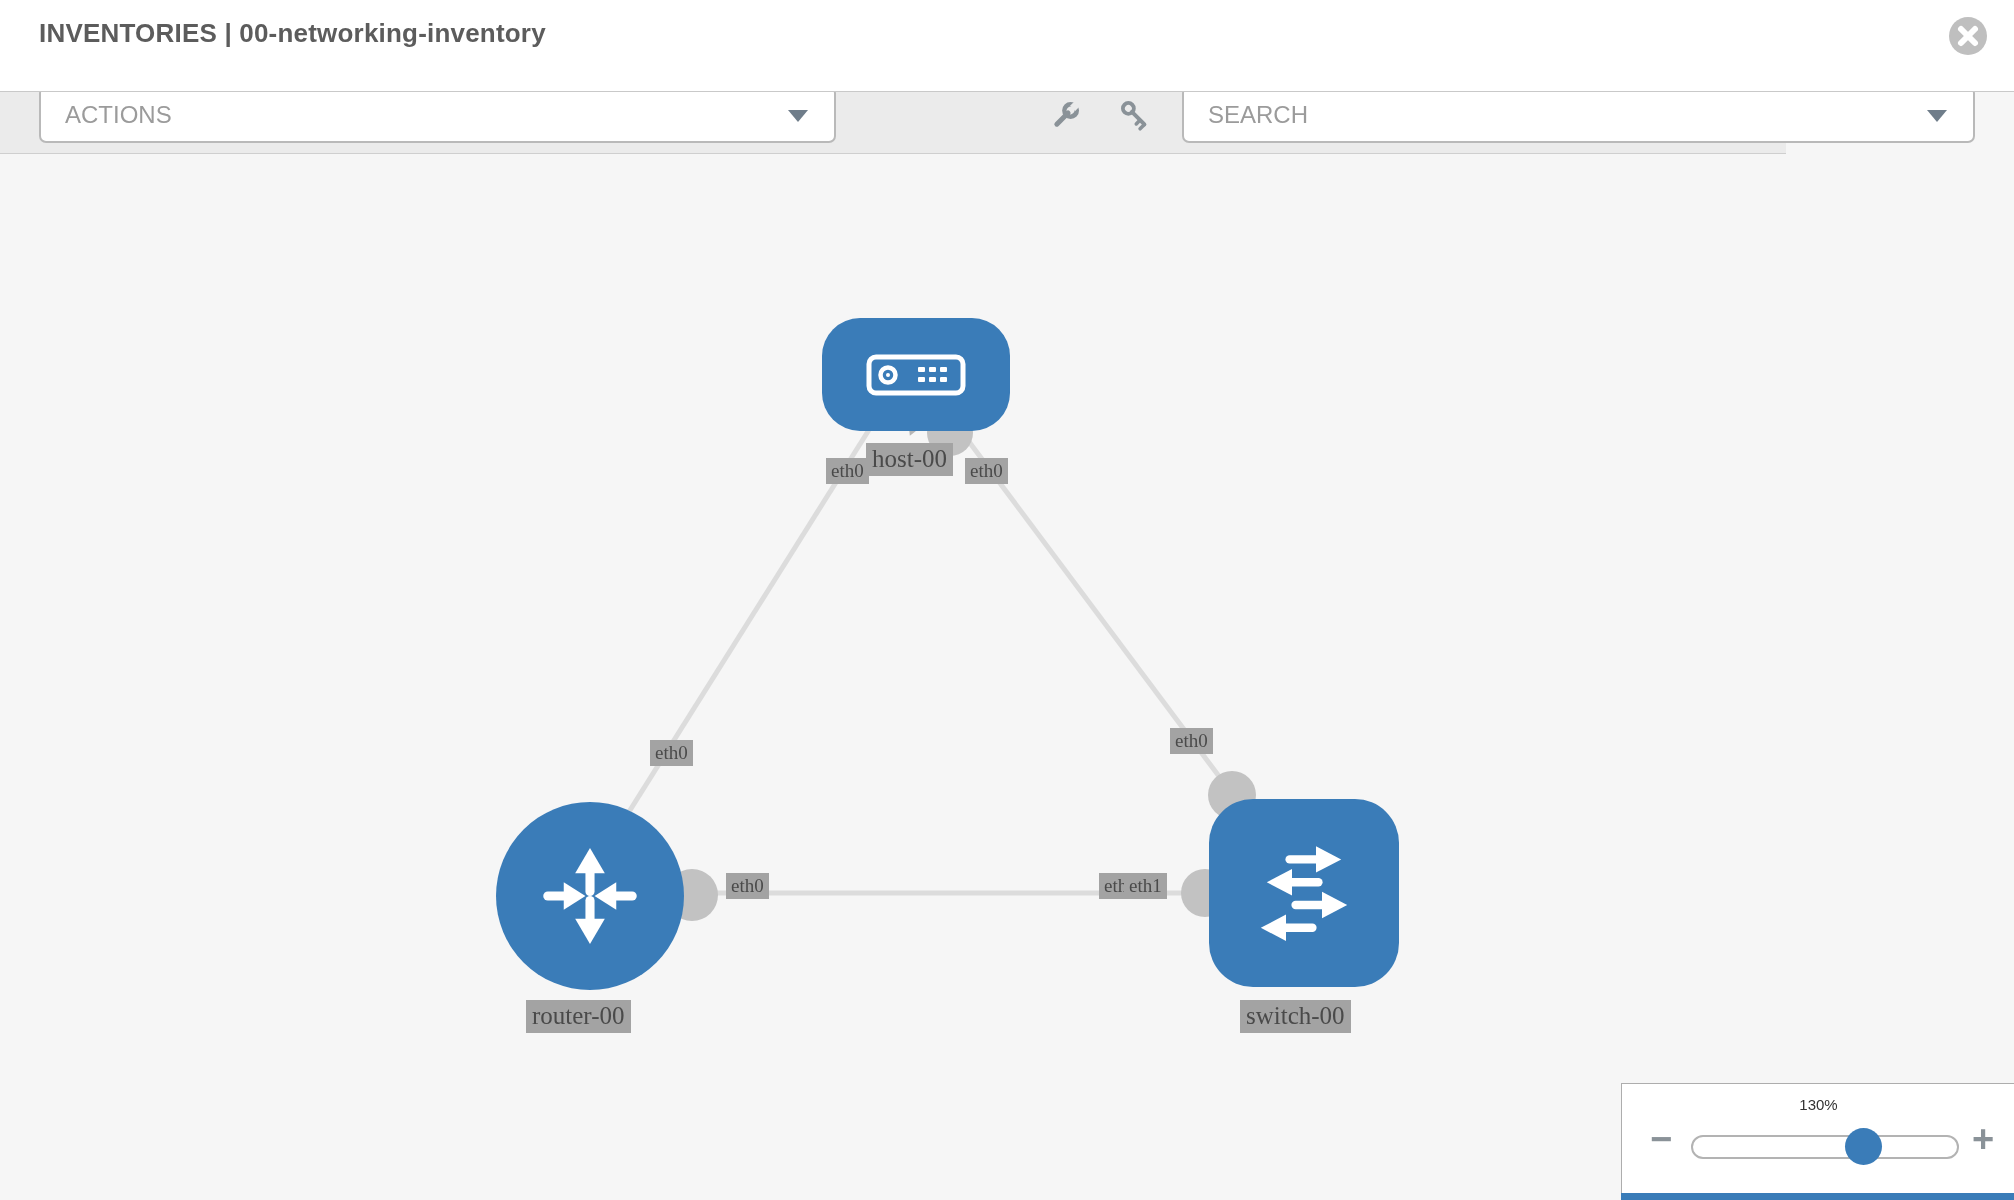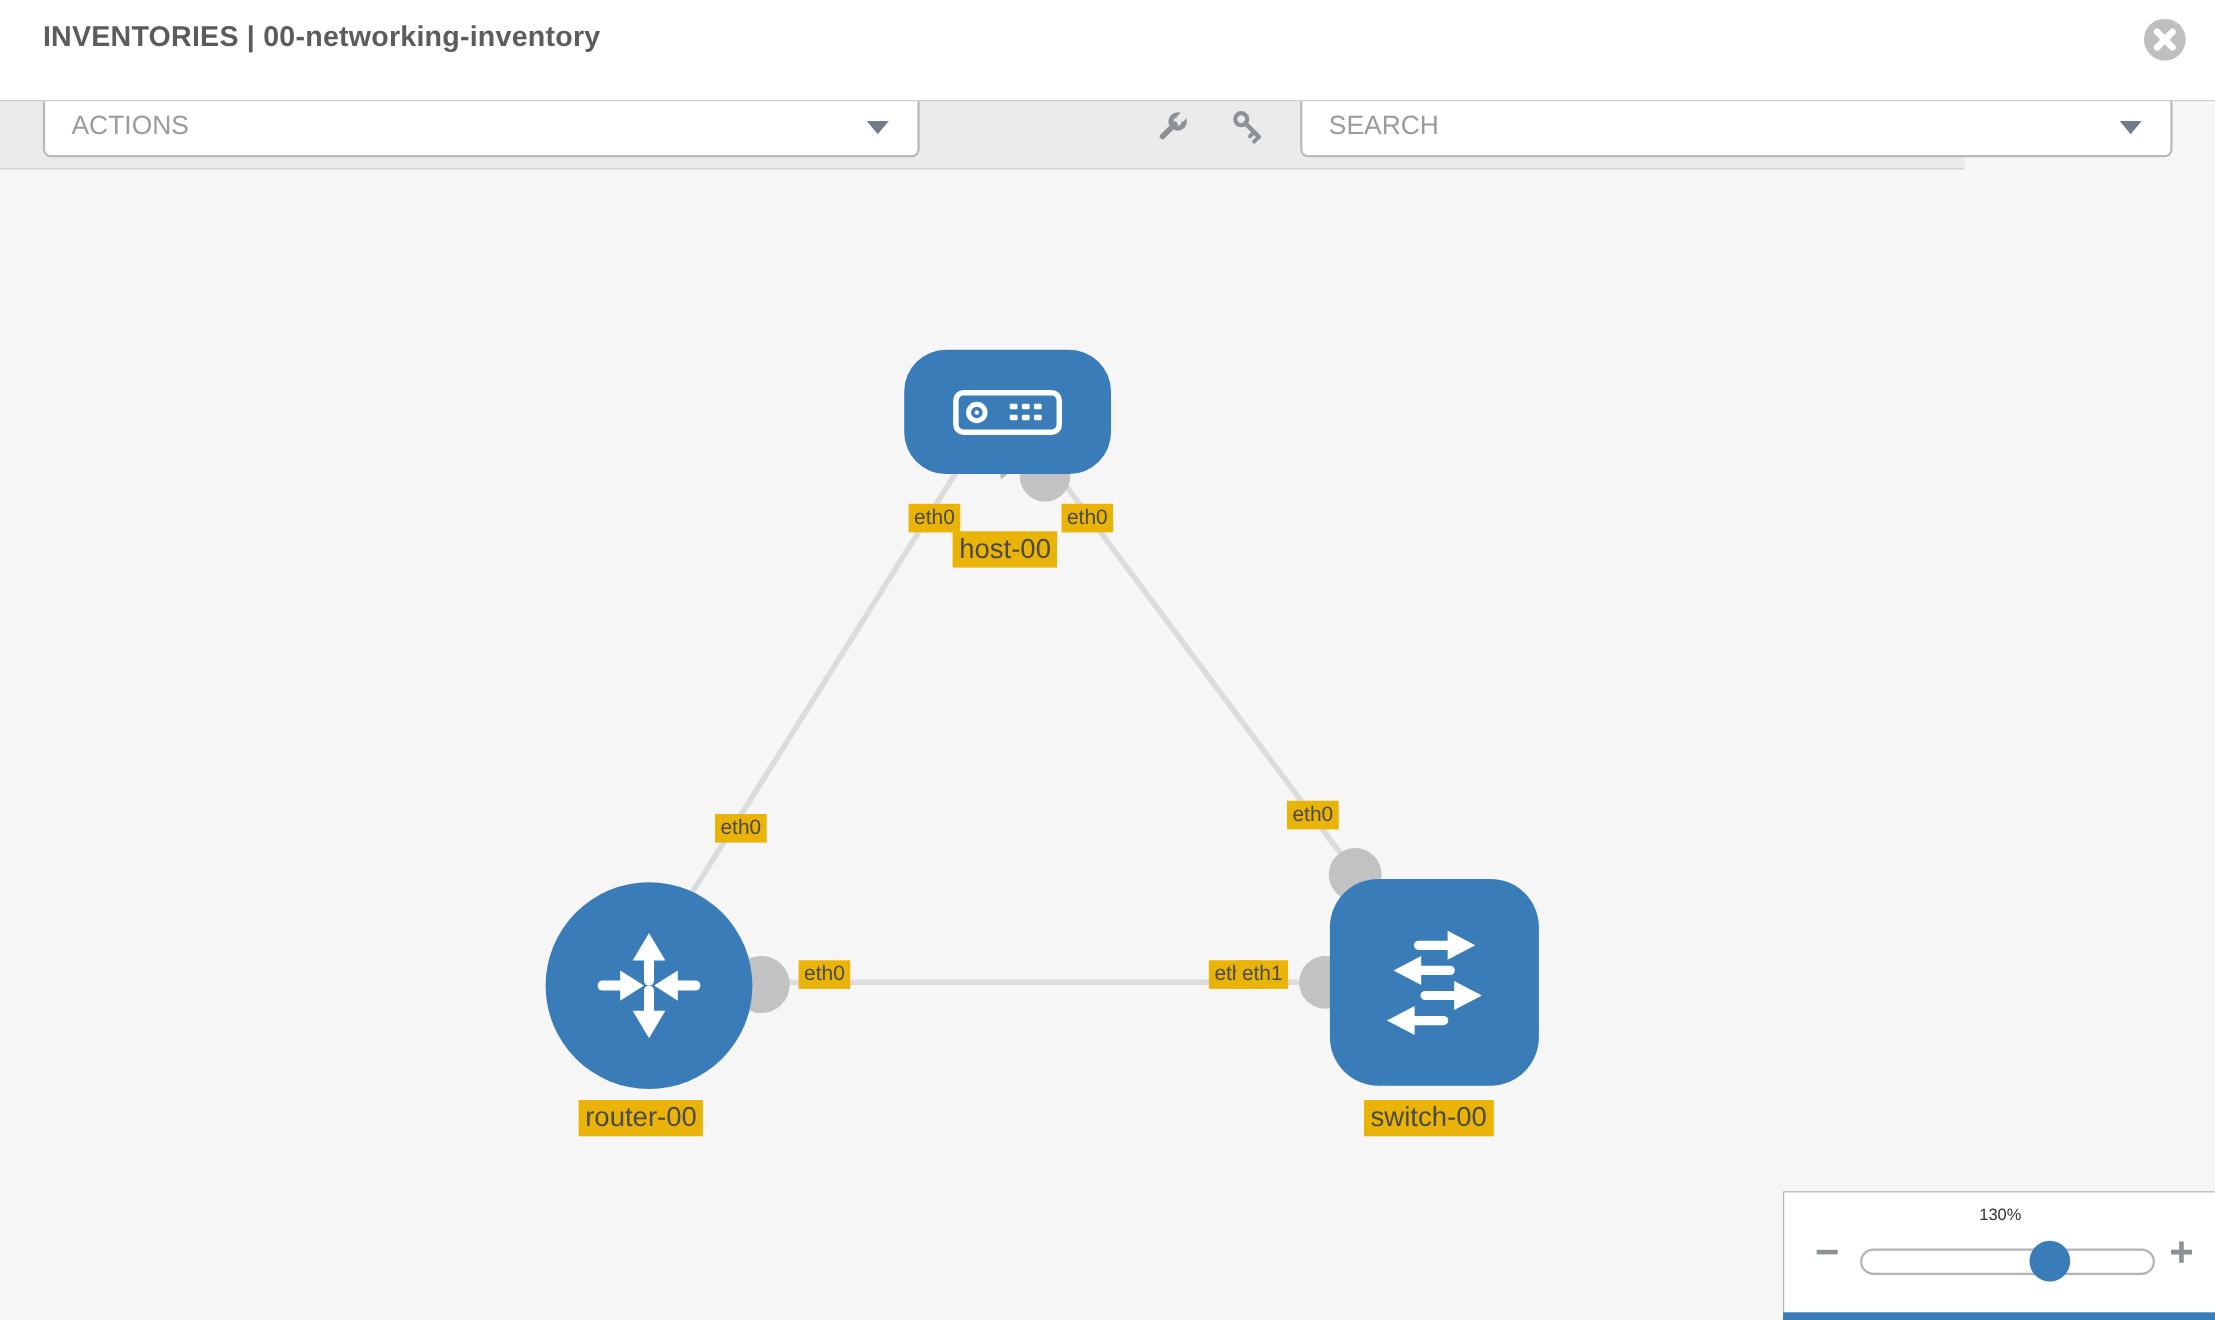--- a/index.html
+++ b/index.html
@@ -28,21 +28,21 @@
   .canvas { position:absolute; top:155px; left:0; width:2014px; height:1045px; background:var(--canvas-bg,#f6f6f6); }
   .links-svg { position:absolute; top:0; left:0; z-index:1; }
   .endpoint { position:absolute; border-radius:50%; background:var(--endpoint-fill,#c2c2c2); z-index:2; }
   .lnk-arrow { position:absolute; width:0; height:0; z-index:2;
                border-left:11px solid transparent; border-right:11px solid transparent;
                border-bottom:18px solid #b5b5b5; transform:rotate(-38deg); }
   .node { position:absolute; background:var(--node-fill,#3a7cb8); z-index:3; display:flex; align-items:center; justify-content:center; cursor:pointer; }
   .node-host { left:822px; top:163px; width:188px; height:113px; border-radius:38px; }
   .node-router { left:496px; top:647px; width:188px; height:188px; border-radius:50%; }
   .node-switch { left:1209px; top:644px; width:190px; height:188px; border-radius:44px; }
-  .chip { position:absolute; background:#eab308; color:var(--chip-text,#4a4a4a); z-index:4; white-space:nowrap; line-height:1.15; }
+  .chip { position:absolute; background:#a3a3a3; color:var(--chip-text,#4a4a4a); z-index:4; white-space:nowrap; line-height:1.15;font-family:Liberation Serif, serif; }
   .chip-node { font-size:25px; padding:2px 6px; }
   .chip-if { font-size:19px; padding:2px 5px; }
 
   
   .zoom-panel { position:absolute; left:1621px; top:1083px; width:400px; height:130px; background:#fff; border:1px solid #adadad; z-index:10; }
   .zoom-level { position:absolute; top:12px; left:0; width:393px; text-align:center; font-size:15px; color:var(--zoom-text,#333); }
   .zoom-minus,.zoom-plus { position:absolute; top:36px; font-size:38px; font-weight:bold; color:var(--icon-gray,#8a9298); cursor:pointer; line-height:1; }
   .zoom-minus { left:28px; }
   .zoom-plus { left:350px; }
   .zoom-track { position:absolute; left:69px; top:51px; width:268px; height:24px; border:2px solid #b3b3b3; border-radius:13px; background:#fff; cursor:pointer; }
@@ -151,21 +151,21 @@
       </g>
       <g fill="#fff">
         <polygon points="81,22 60,11 60,33"></polygon>
         <polygon points="19,41 40,30 40,52"></polygon>
         <polygon points="86,60 65,49 65,71"></polygon>
         <polygon points="14,79 35,68 35,90"></polygon>
       </g>
     </svg>
   </div>
 
-  <div class="chip chip-node" style="left:866px; top:288px;margin-top:40px;">host-00</div>
+  <div class="chip chip-node" style="left:866px; top:288px;">host-00</div>
   <div class="chip chip-node" style="left:526px; top:845px;text-align:right;">router-00</div>
   <div class="chip chip-node" style="left:1240px; top:845px;">switch-00</div>
 
   <div class="chip chip-if" style="left:826px; top:303px;">eth0</div>
   <div class="chip chip-if" style="left:965px; top:303px;">eth0</div>
   <div class="chip chip-if" style="left:650px; top:585px;">eth0</div>
   <div class="chip chip-if" style="left:1170px; top:573px;">eth0</div>
   <div class="chip chip-if" style="left:726px; top:718px;">eth0</div>
   <div class="chip chip-if" style="left:1099px; top:718px; z-index:4;">eth0</div>
   <div class="chip chip-if" style="left:1124px; top:718px; z-index:5;">eth1</div>

